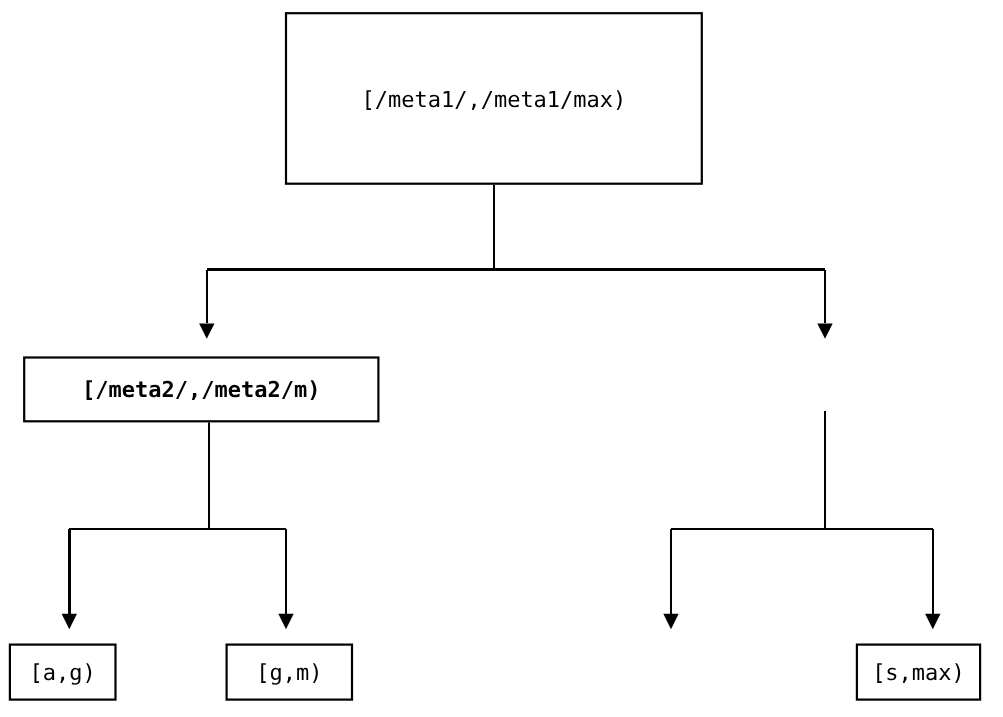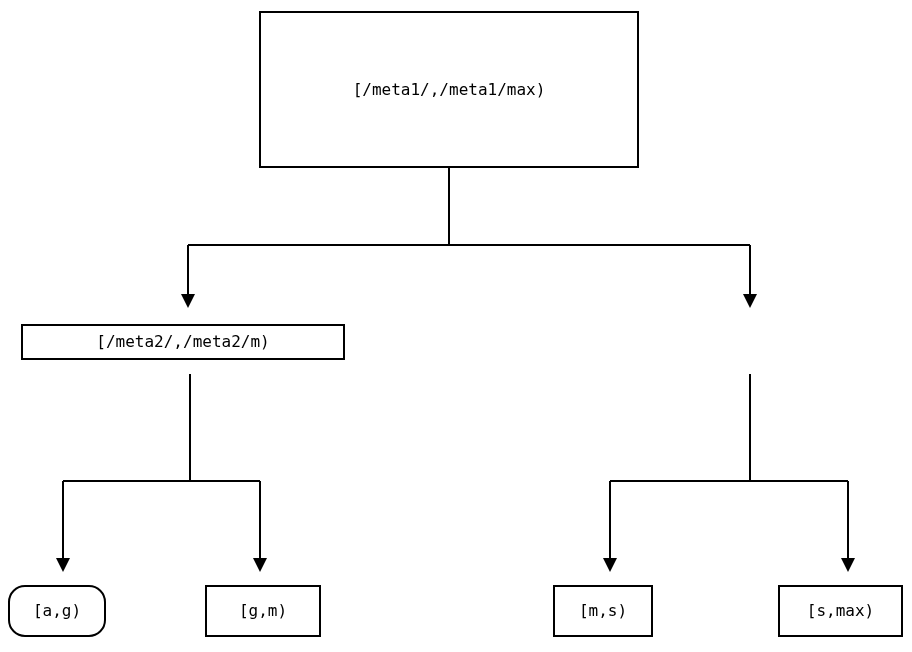--- a/index.html
+++ b/index.html
@@ -28,21 +28,21 @@
   .node-box {
     position: absolute;
     box-sizing: border-box;
     border: 2px solid #000000;
     background: #ffffff;
     display: flex;
     align-items: center;
     justify-content: center;
     color: #000000;
     font-family: "DejaVu Sans Mono", monospace;
-    font-size: 16px;
+    font-size: 20px;
     line-height: 1;
     letter-spacing: 0px;
     white-space: pre;
   }
   .node-label {
     display: block;
     color: #000000;
     font-family: "DejaVu Sans Mono", monospace;
     white-space: pre;
   }
@@ -77,34 +77,31 @@
       <polygon points="253,558 267,558 260,572"></polygon>
       <polygon points="603,558 617,558 610,572"></polygon>
       <polygon points="841,558 855,558 848,572"></polygon>
     </g>
   </svg>
 
   <div class="node-box" style="left:259px; top:11px; width:380px; height:157px;">
     <span class="node-label">[/meta1/,/meta1/max)</span>
   </div>
 
-  <div class="node-box" style="left:21px; top:324px; width:324px; height:36px;">
+  <div class="node-box" style="left:21px; top:324px; width:324px; height:60px;font-weight:bold;">
     <span class="node-label">[/meta2/,/meta2/m)</span>
   </div>
 
 
-  <div class="node-box" style="left:8px; top:585px; width:98px; height:52px;border-radius:17px;">
+  <div class="node-box" style="left:8px; top:585px; width:98px; height:52px;">
     <span class="node-label">[a,g)</span>
   </div>
 
   <div class="node-box" style="left:205px; top:585px; width:116px; height:52px;">
     <span class="node-label">[g,m)</span>
   </div>
 
-  <div class="node-box" style="left:553px; top:585px; width:100px; height:52px;">
-    <span class="node-label">[m,s)</span>
-  </div>
 
-  <div class="node-box" style="left:778px; top:585px; width:125px; height:52px;">
+  <div class="node-box" style="left:778px; top:585px; width:114px; height:52px;">
     <span class="node-label">[s,max)</span>
   </div>
 
 </div>
 
 </body></html>

